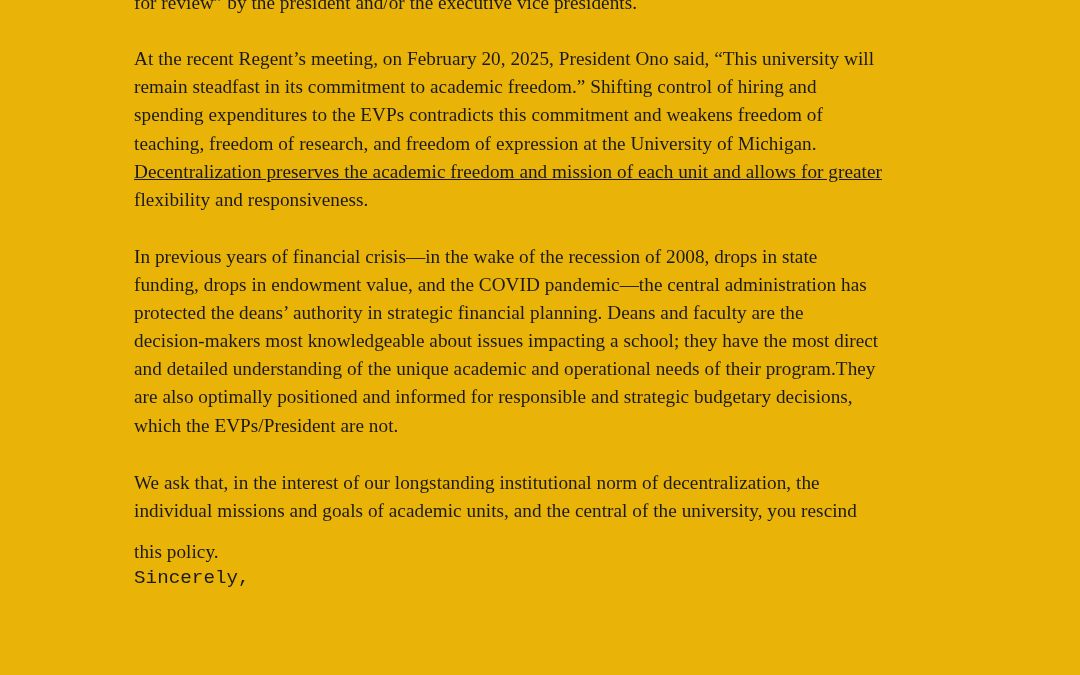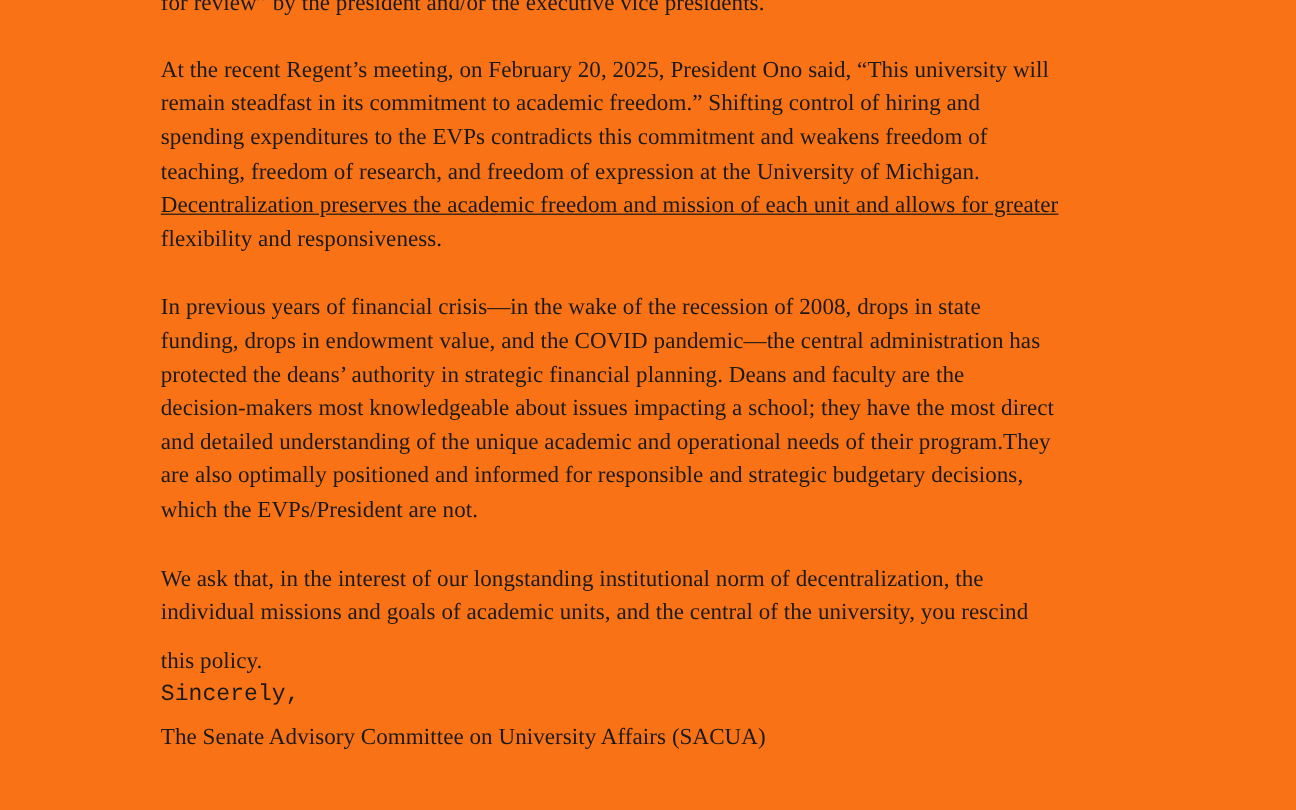--- a/index.html
+++ b/index.html
@@ -1,18 +1,18 @@
 <!DOCTYPE html>
 <html><head>
 <meta charset="utf-8">
 <style>
   html, body { margin:0; padding:0; background:#ffffff; }
   body { width:1080px; height:675px; overflow:hidden; position:relative;
          font-family: "Liberation Serif", "DejaVu Serif", serif; color:#1a1a1a; }
-  .page { position:absolute; left:0; top:0; width:1080px; height:675px; background:#f97316; }
+  .page { position:absolute; left:0; top:0; width:1080px; height:675px; background:#eab308; }
   .line { position:absolute; left:134px; white-space:nowrap; font-size:19.2px; line-height:28px; letter-spacing:0.05px; }
 </style>
 </head>
 <body>
 
 <div class="page">
   <div class="line" style="top:-11px;">for review” by the president and/or the executive vice presidents.</div>
 
   <div>
     <div class="line" style="top:45px;">At the recent Regent’s meeting, on February 20, 2025, President Ono said, “This university will</div>
@@ -33,14 +33,13 @@
     <div class="line" style="top:412px;">which the EVPs/President are not.</div>
   </div>
 
   <div>
     <div class="line" style="top:469px;">We ask that, in the interest of our longstanding institutional norm of decentralization, the</div>
     <div class="line" style="top:497px;">individual missions and goals of academic units, and the central of the university, you rescind</div>
     <div class="line" style="top:538px;">this policy.</div>
   </div>
 
   <div class="line" style="top:564px;font-family:Liberation Mono, monospace;">Sincerely,</div>
-  <div class="line" style="top:601px;">The Senate Advisory Committee on University Affairs (SACUA)</div>
 </div>
 
 </body></html>

